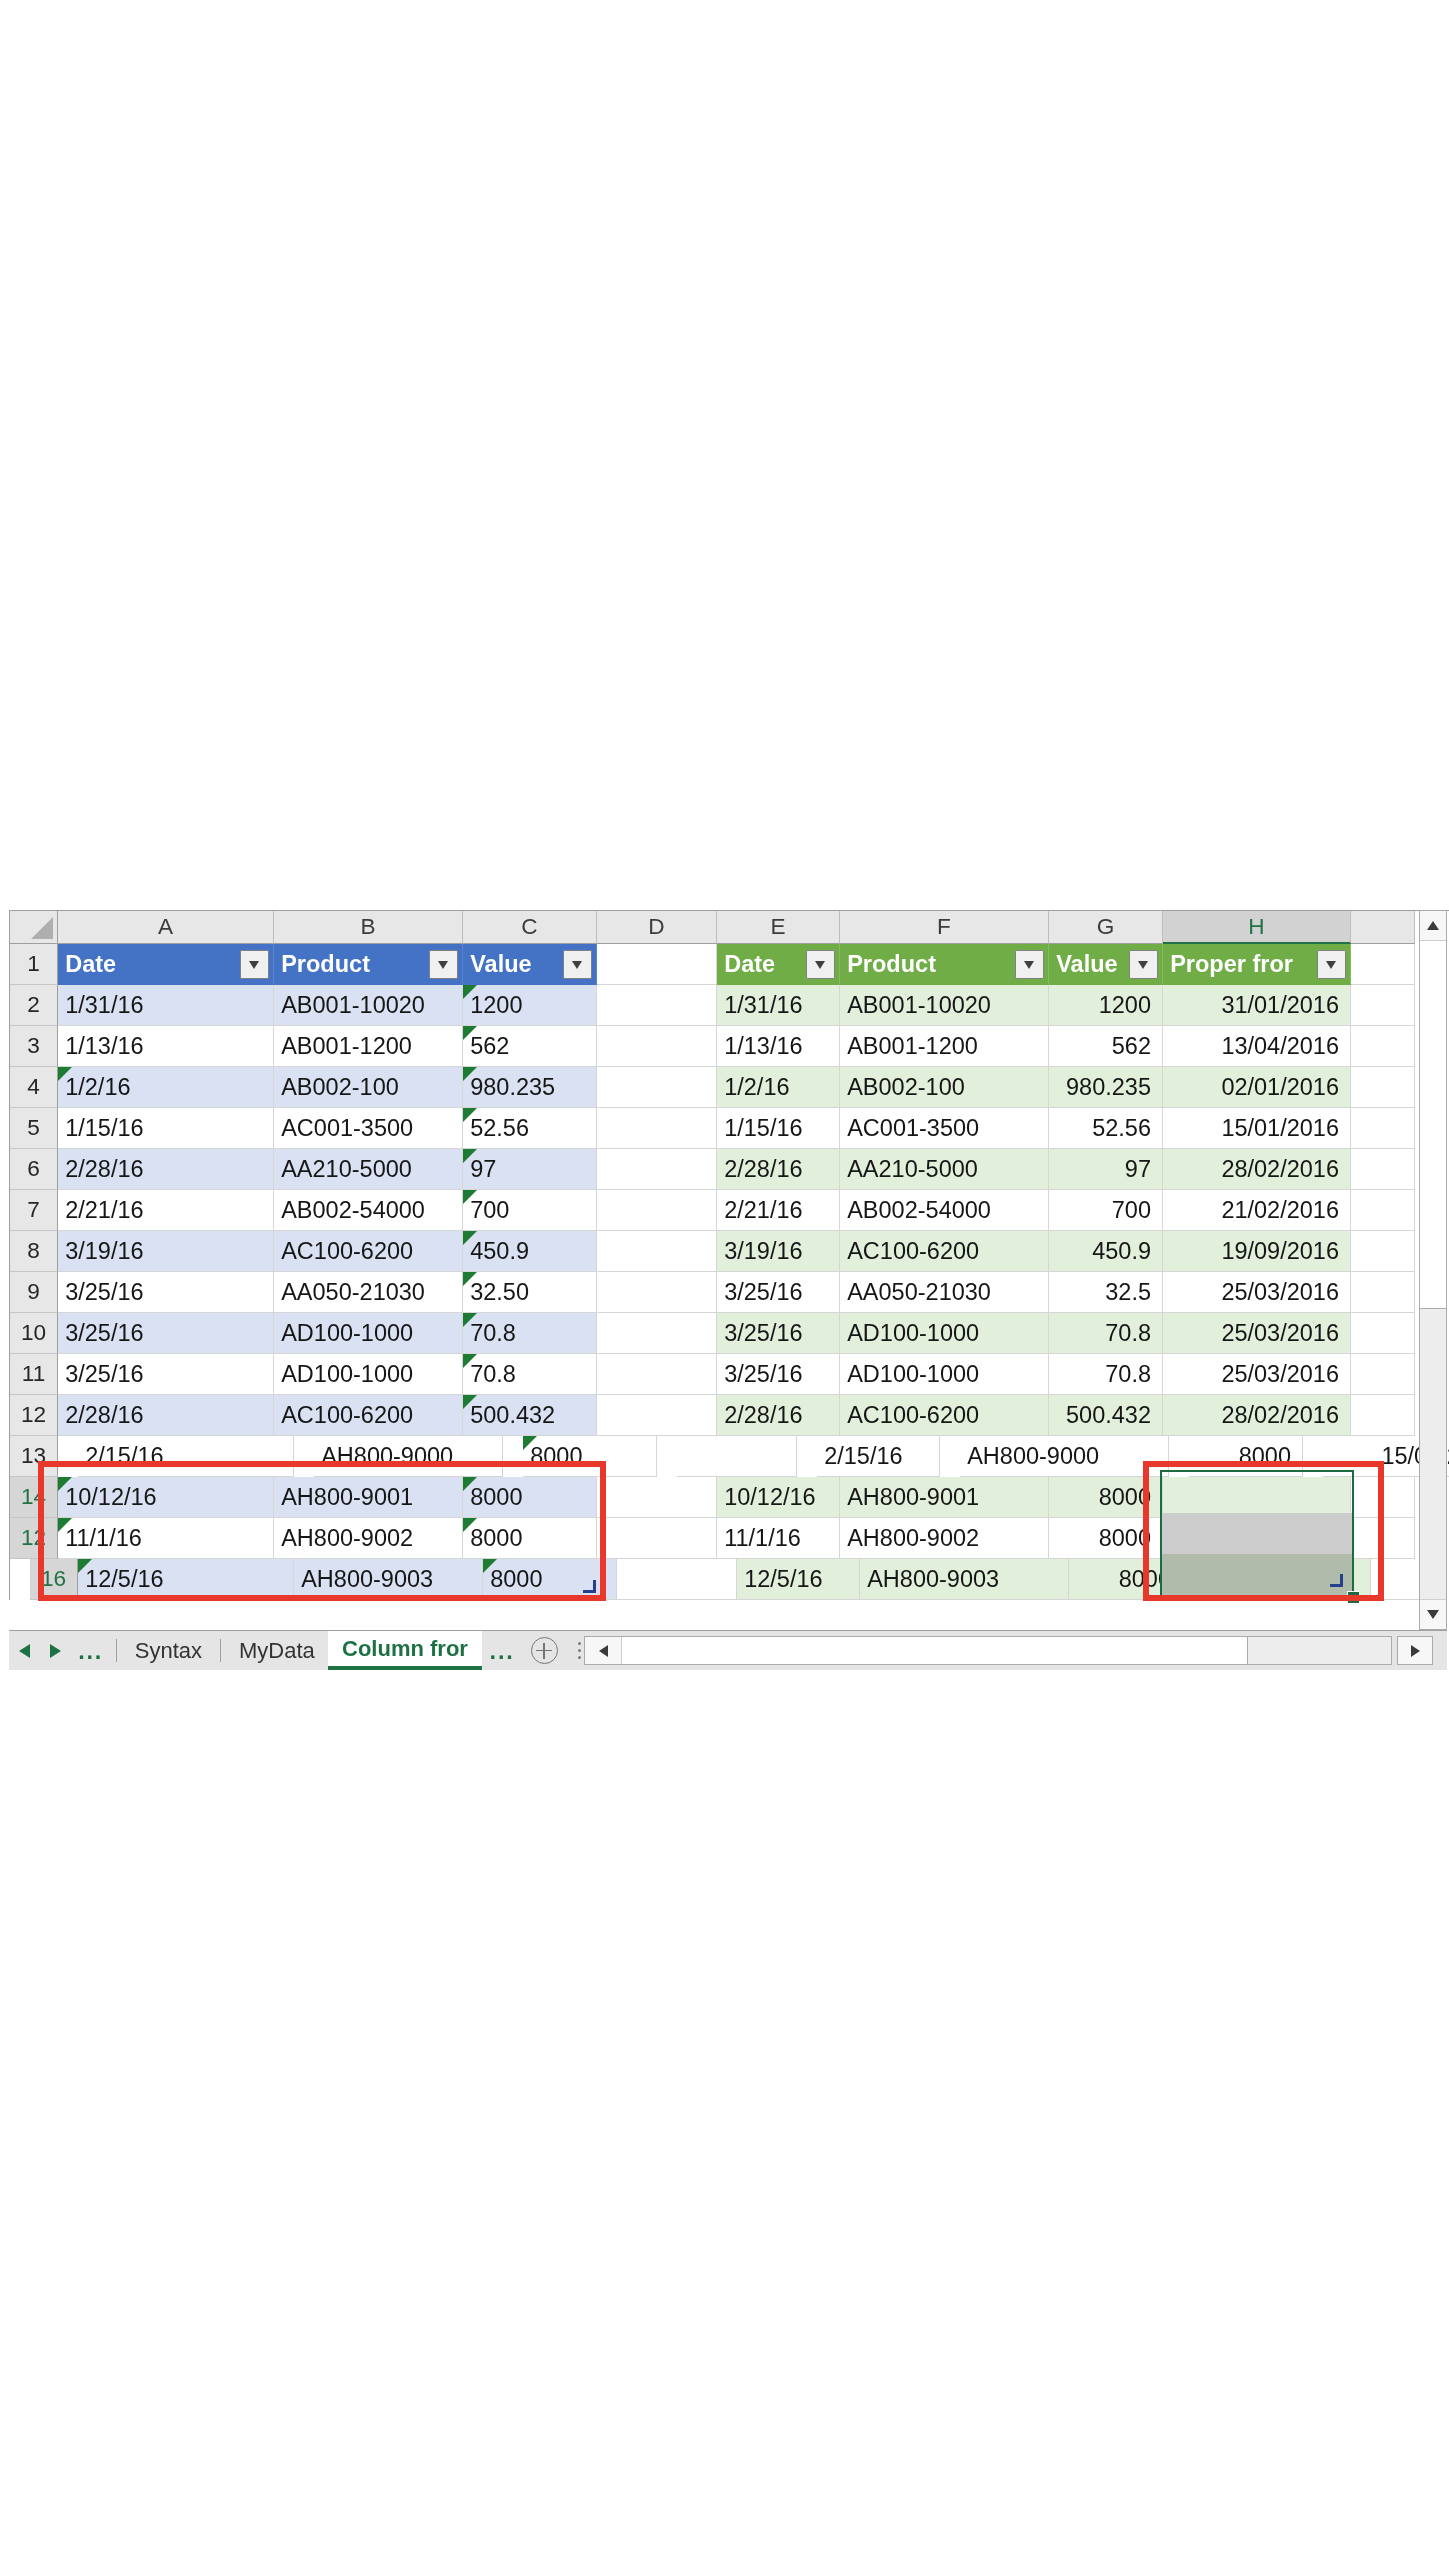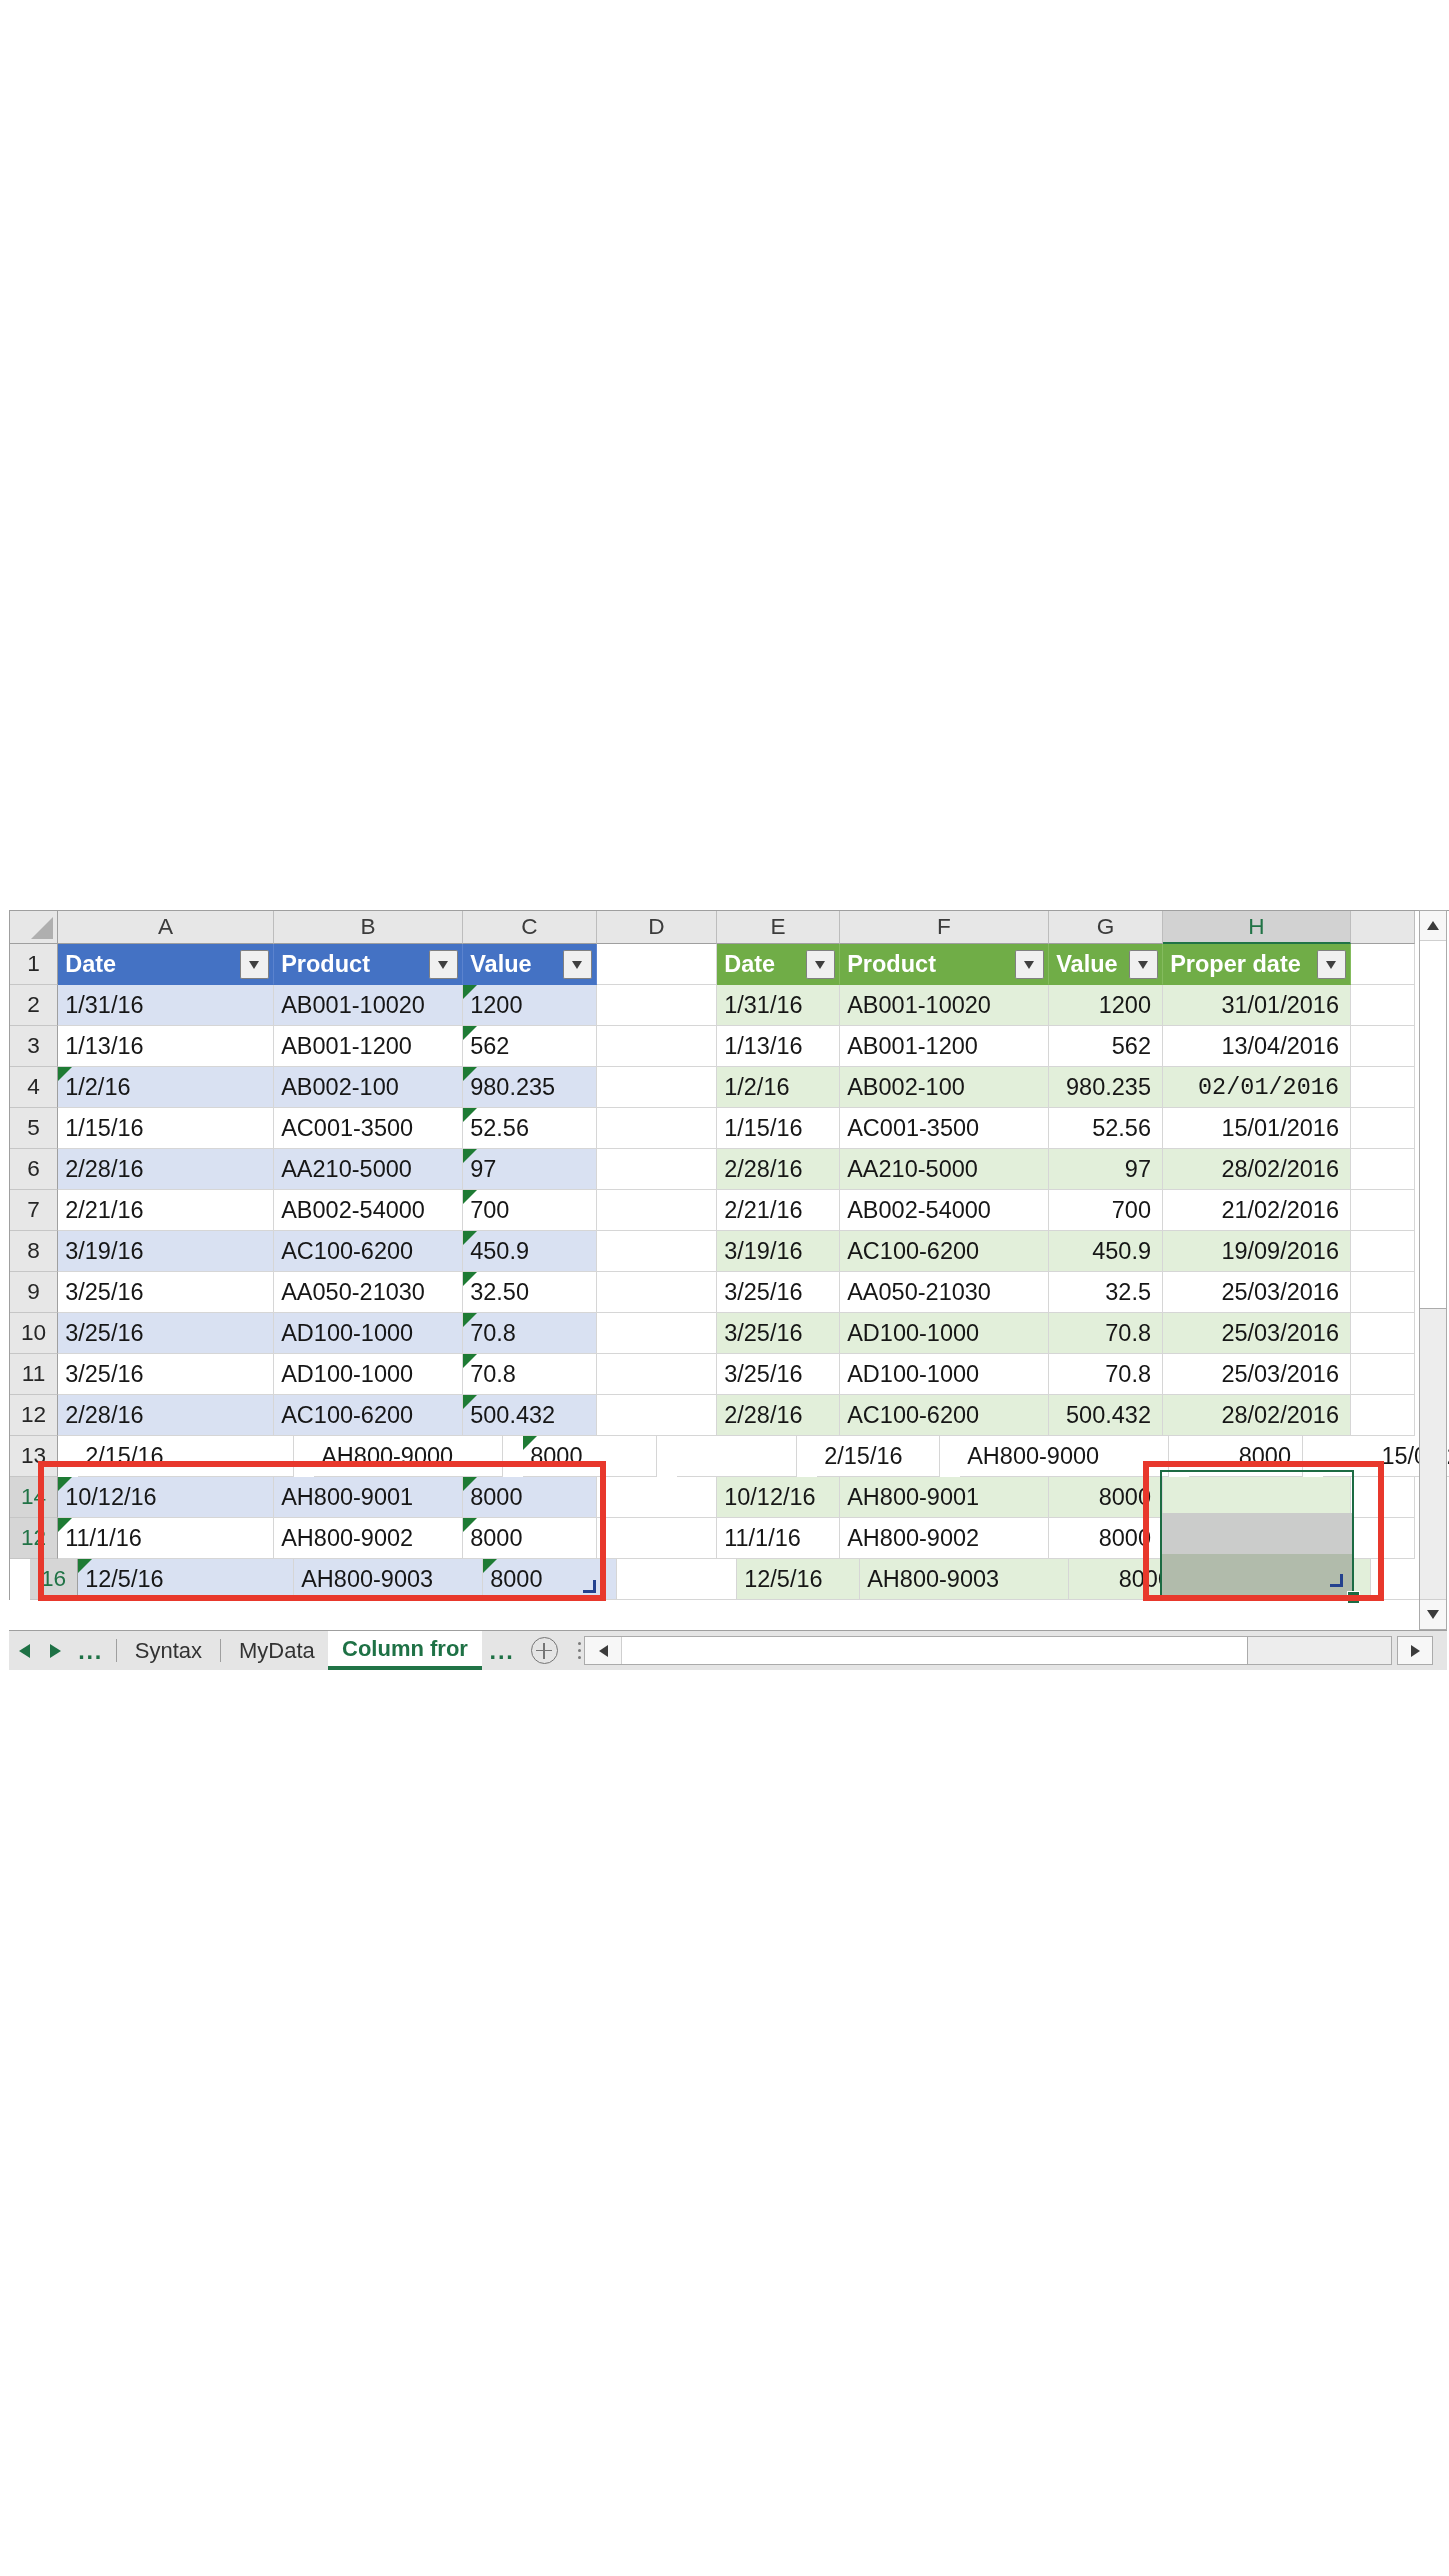--- a/index.html
+++ b/index.html
@@ -141,21 +141,21 @@
               <div class="fb-arrow"></div>
             </div>
           </div>
           <div class="cell th-green" style="width: 114px;">
             <span>Value</span>
             <div class="filter-btn">
               <div class="fb-arrow"></div>
             </div>
           </div>
           <div class="cell th-green" style="width: 188px;">
-            <span>Proper date</span>
+            <span>Proper fror</span>
             <div class="filter-btn">
               <div class="fb-arrow"></div>
             </div>
           </div>
           <div class="cell" style="width: 64px;"></div>
         </div>
         <div class="row" style="height: 41px;">
           <div class="rowhdr" style="width: 48px;">2</div>
           <div class="cell band-blue" style="width: 216px;">
             <span>1/31/16</span>
@@ -225,21 +225,21 @@
           <div class="cell" style="width: 120px;"></div>
           <div class="cell band-green" style="width: 123px;">
             <span>1/2/16</span>
           </div>
           <div class="cell band-green" style="width: 209px;">
             <span>AB002-100</span>
           </div>
           <div class="cell band-green right" style="width: 114px;">
             <span>980.235</span>
           </div>
-          <div class="cell band-green right" style="width: 188px; font-family: Liberation Mono, monospace;">
+          <div class="cell band-green right" style="width: 188px;">
             <span>02/01/2016</span>
           </div>
           <div class="cell" style="width: 64px;"></div>
         </div>
         <div class="row" style="height: 41px;">
           <div class="rowhdr" style="width: 48px;">5</div>
           <div class="cell" style="width: 216px;">
             <span>1/15/16</span>
           </div>
           <div class="cell" style="width: 189px;">

